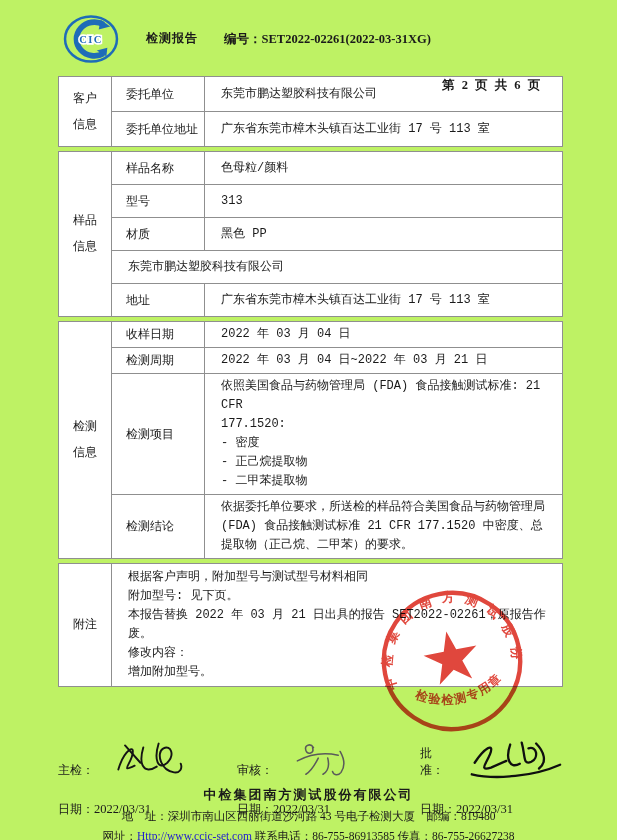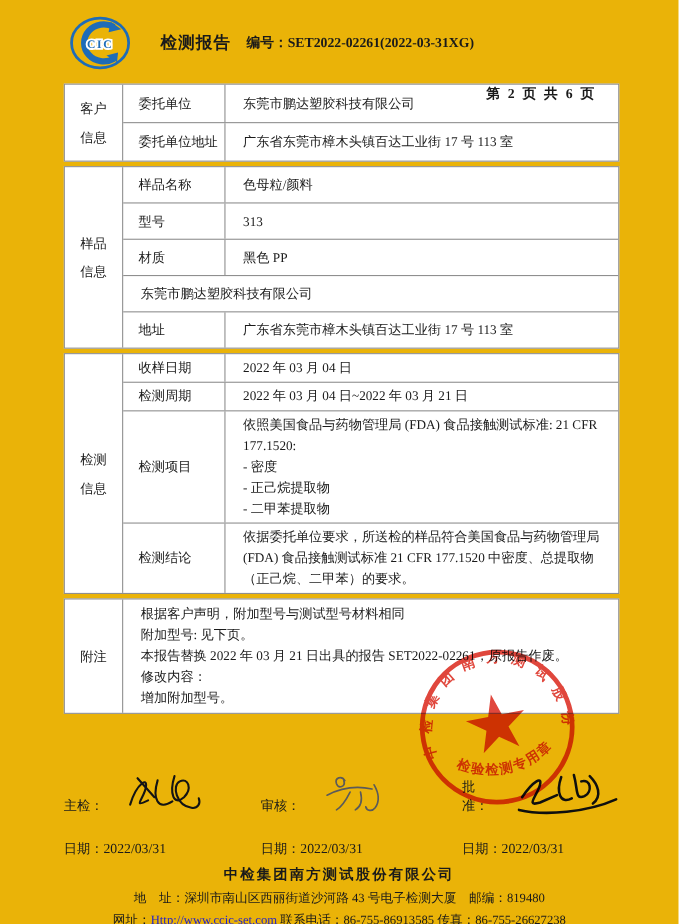--- a/index.html
+++ b/index.html
@@ -1,26 +1,26 @@
 <!DOCTYPE html>
 <html><head>
 <meta charset="utf-8">
 <style>
   html,body{margin:0;padding:0;background:#fff;}
-  .page{position:relative;width:617px;height:840px;background:#eab308;overflow:hidden;
+  .page{position:relative;width:617px;height:840px;background:#bef264;overflow:hidden;
         color:#1a1a1a;font-family:"Liberation Serif","DejaVu Serif",serif;font-size:12px;}
   
   .hdr{position:relative;height:76px;}
   .logo{position:absolute;left:62px;top:14px;width:58px;height:50px;}
-  .hdr-title{position:absolute;left:146px;top:30px;font-weight:bold;font-size:15px;
+  .hdr-title{position:absolute;left:146px;top:30px;font-weight:bold;font-size:12px;
              font-family:Liberation Serif, serif;letter-spacing:1px;}
   .hdr-no{position:absolute;left:224px;top:31px;font-weight:bold;font-size:12.5px;}
   .hdr-page{position:absolute;left:442px;top:31px;font-weight:bold;font-size:12.5px;letter-spacing:2px;margin-top:46px;}
   
-  .tbl-area{margin:0 54px 16px 58px;}
+  .tbl-area{margin:0 54px 16px 58px;font-family:Liberation Mono, monospace;}
   .sec{display:flex;border:1px solid #8f8f8f;margin-bottom:4px;background:#fff;}
   .group-cell{width:52px;min-width:52px;border-right:1px solid #8f8f8f;display:flex;
               align-items:center;justify-content:center;text-align:center;
               white-space:pre-line;line-height:26px;}
   .rows{flex:1;display:flex;flex-direction:column;}
   .row{display:flex;border-bottom:1px solid #8f8f8f;}
   .row:last-child{border-bottom:none;}
   .lbl{width:93px;min-width:93px;border-right:1px solid #8f8f8f;display:flex;
        align-items:center;padding-left:14px;box-sizing:border-box;}
   .val{flex:1;display:flex;align-items:center;padding:3px 10px 3px 16px;box-sizing:border-box;

